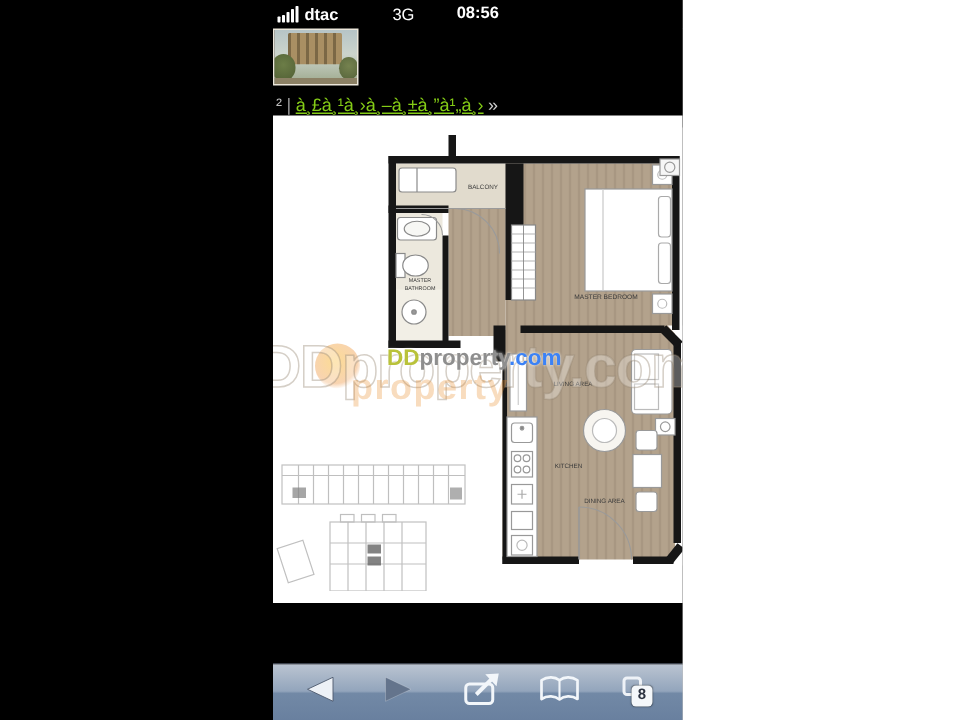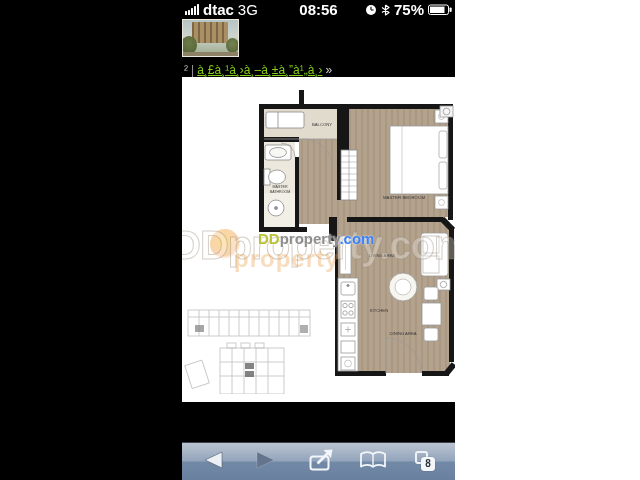--- a/index.html
+++ b/index.html
@@ -6,27 +6,27 @@
   html,body { width:640px; height:480px; background:#fff; overflow:hidden;
               font-family:"Liberation Sans", sans-serif; }
   .stage { position:relative; width:640px; height:480px; background:#fff; }
 
   .left-bar { position:absolute; left:0; top:0; width:182px; height:480px; background:#000; }
 
   .phone { position:absolute; left:182px; top:0; width:273px; height:480px; background:#000; }
 
   
   .status-bar { position:absolute; left:0; top:0; width:273px; height:19px; background:#000;
-                color:#fff; font-size:15px; font-weight:bold; }
+                color:#fff; font-size:11px; font-weight:bold; }
   .sb-left { position:absolute; left:3px; top:0; height:19px; display:flex; align-items:center; gap:4px; }
   .signal { display:flex; align-items:flex-end; gap:1px; height:11px; }
   .signal i { display:block; width:2px; background:#fff; border-radius:0.5px; }
   .sb-time { position:absolute; left:0; top:0; width:100%; height:19px; text-align:center; line-height:19px; }
   .sb-right { position:absolute; right:3px; top:0; height:19px; display:flex; align-items:center; gap:4px; }
-  .sb-net { font-weight:normal; }
+  .sb-net { font-weight:normal;margin-left:32px; }
 
   
   .header { position:absolute; left:0; top:19px; width:273px; height:66px; background:#000; }
   .thumb { position:absolute; left:0; top:0; width:57px; height:38px; border:1px solid #ece7db;
            overflow:hidden; background:linear-gradient(#b6c4c6,#ccd4cc 45%,#9da98c); }
   .thumb .building { position:absolute; left:16%; top:6%; width:66%; height:58%;
            background:#a98f63 repeating-linear-gradient(90deg, rgba(55,45,25,.4) 0 2px, transparent 2px 6px);
            border-radius:1px; }
   .thumb .tree-l { position:absolute; left:-4%; bottom:6%; width:30%; height:50%;
            background:radial-gradient(circle at 50% 40%, #6c7d47, #4f5e33); border-radius:50%; }
@@ -89,35 +89,20 @@
           <i style="height:4px"></i>
             <i style="height:5.5px"></i>
             <i style="height:7px"></i>
             <i style="height:9px"></i>
             <i style="height:11px"></i>
         </span>
         <span>dtac</span>
         <span class="sb-net">3G</span>
       </div>
       <div class="sb-time">08:56</div>
-      <div class="sb-right">
-        <svg width="12" height="12" viewBox="0 0 12 12">
-          <circle cx="6" cy="6" r="5" fill="#fff"></circle>
-          <path d="M6 6 L6 2.8 M6 6 L8.6 6" stroke="#000" stroke-width="1.1" fill="none"></path>
-        </svg>
-        <svg width="9" height="12" viewBox="0 0 9 12">
-          <path d="M4.5 1 L4.5 11 L8 8.4 L1 3.6 M1 8.4 L8 3.6 L4.5 1" stroke="#fff" stroke-width="1.2" fill="none" stroke-linejoin="round"></path>
-        </svg>
-        <span>75%</span>
-        <svg width="24" height="12" viewBox="0 0 24 12">
-          <rect x="0.5" y="1" width="20" height="9.5" rx="2" stroke="#fff" fill="none"></rect>
-          <rect x="2" y="2.6" width="14.5" height="6.4" fill="#fff"></rect>
-          <rect x="21.5" y="3.6" width="2.2" height="4.4" rx="1" fill="#fff"></rect>
-        </svg>
-      </div>
     </div>
 
     <div class="header">
       <div class="thumb">
         <div class="building"></div>
         <div class="tree-l"></div>
         <div class="tree-r"></div>
         <div class="ground"></div>
       </div>
       <div class="link-line">

